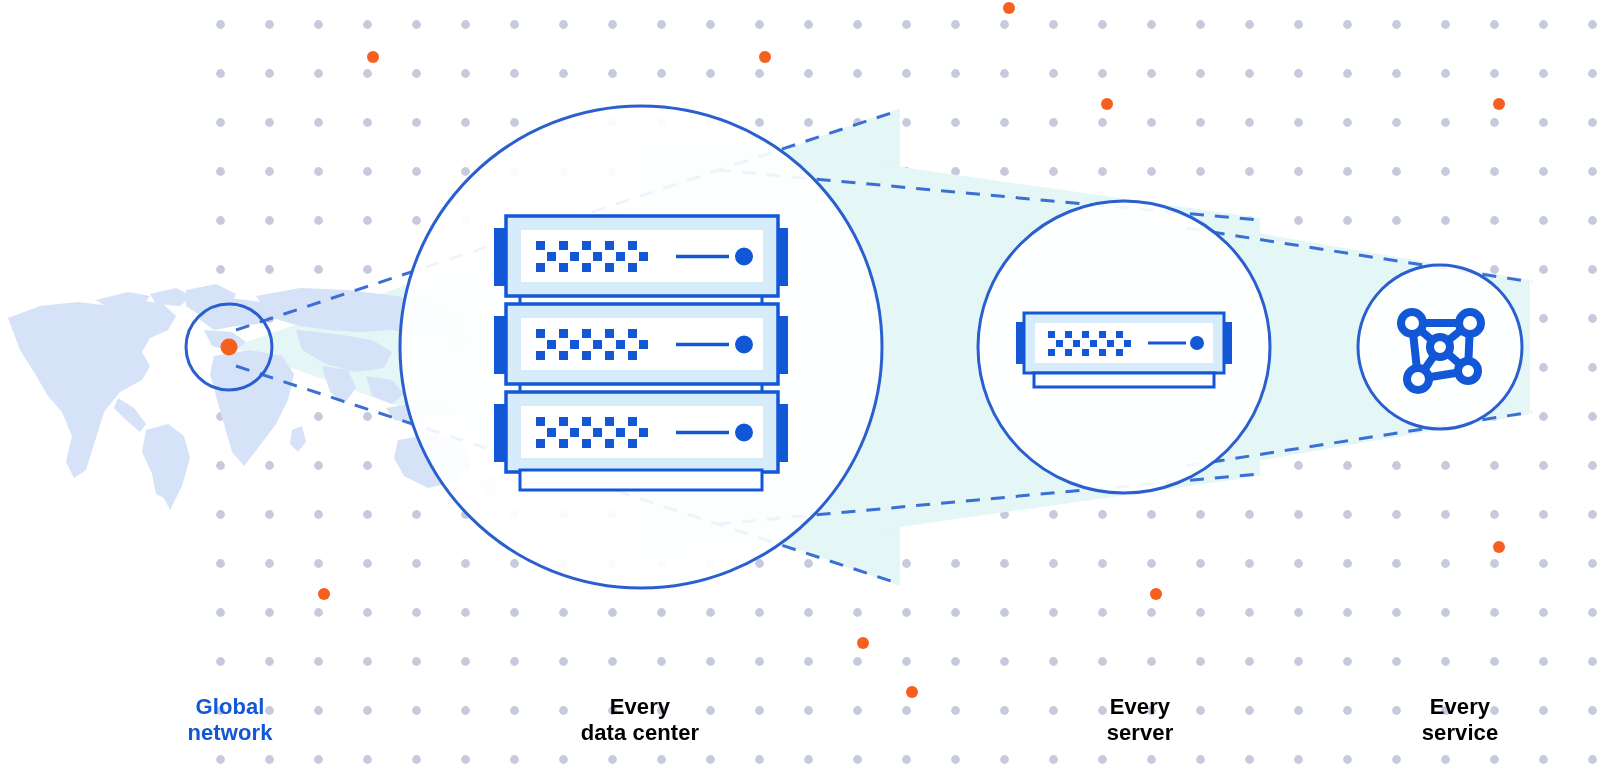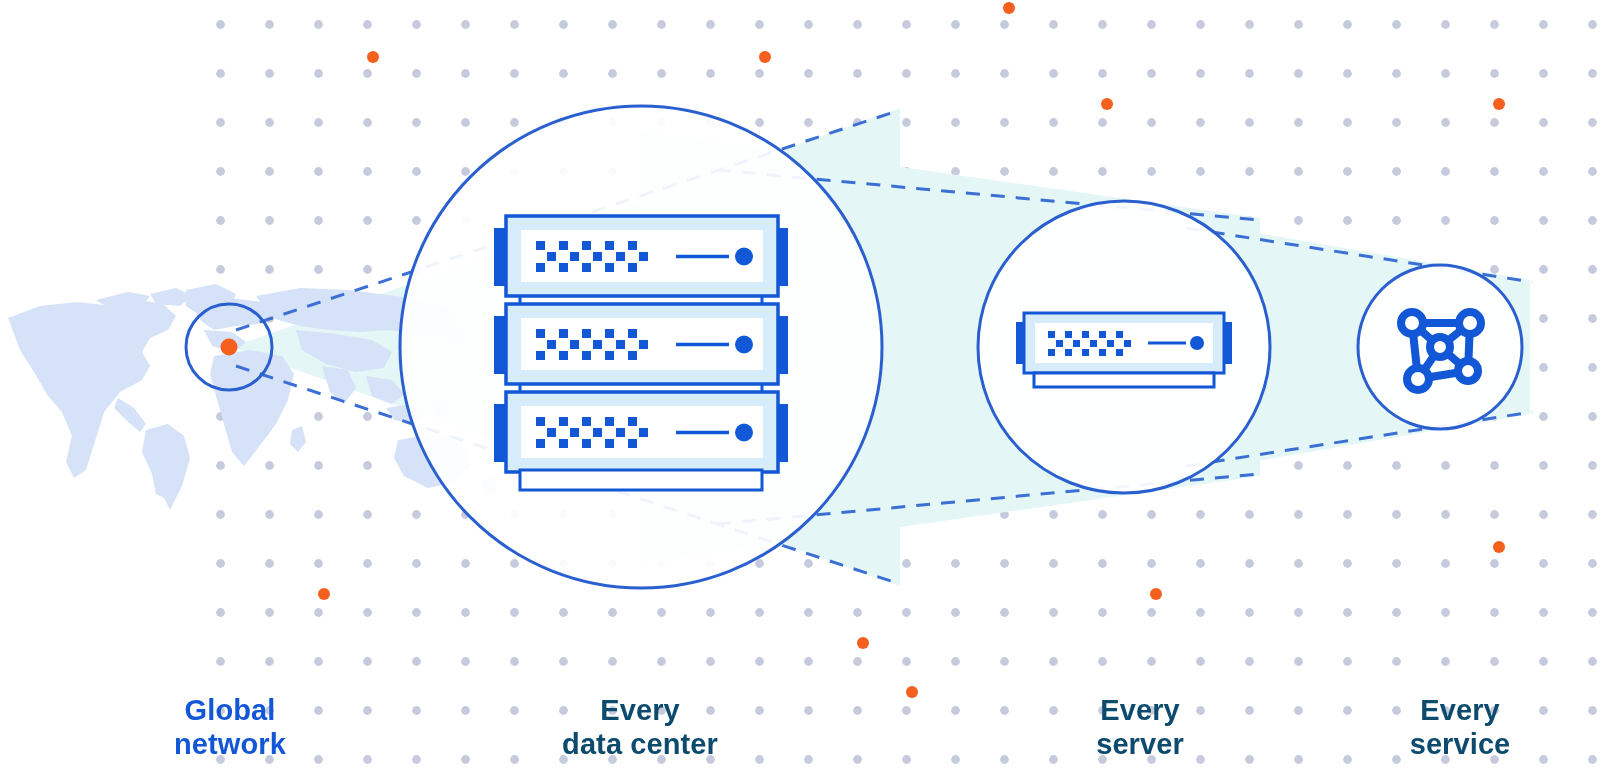--- a/index.html
+++ b/index.html
@@ -20,28 +20,28 @@
     position: absolute;
     inset: 0;
     width: 1620px;
     height: 782px;
     display: block;
   }
   .label {
     position: absolute;
     text-align: center;
     font-family: "Liberation Sans", sans-serif;
-    font-size: 29px;
+    font-size: 22px;
     font-weight: 700;
     line-height: 1.17;
     letter-spacing: 0.1px;
     white-space: pre-line;
     user-select: none;
   }
-  .label-dark { color: #0c4a6e; }
+  .label-dark { color: #000000; }
   .label-accent { color: #1257d6; }
   #label-global   { left: 110px;  top: 694px; width: 240px; }
   #label-dc       { left: 520px;  top: 694px; width: 240px; }
   #label-server   { left: 1050px; top: 694px; width: 180px; }
   #label-service  { left: 1370px; top: 694px; width: 180px; }
 </style>
 </head>
 <body>
 
 <div id="stage">

